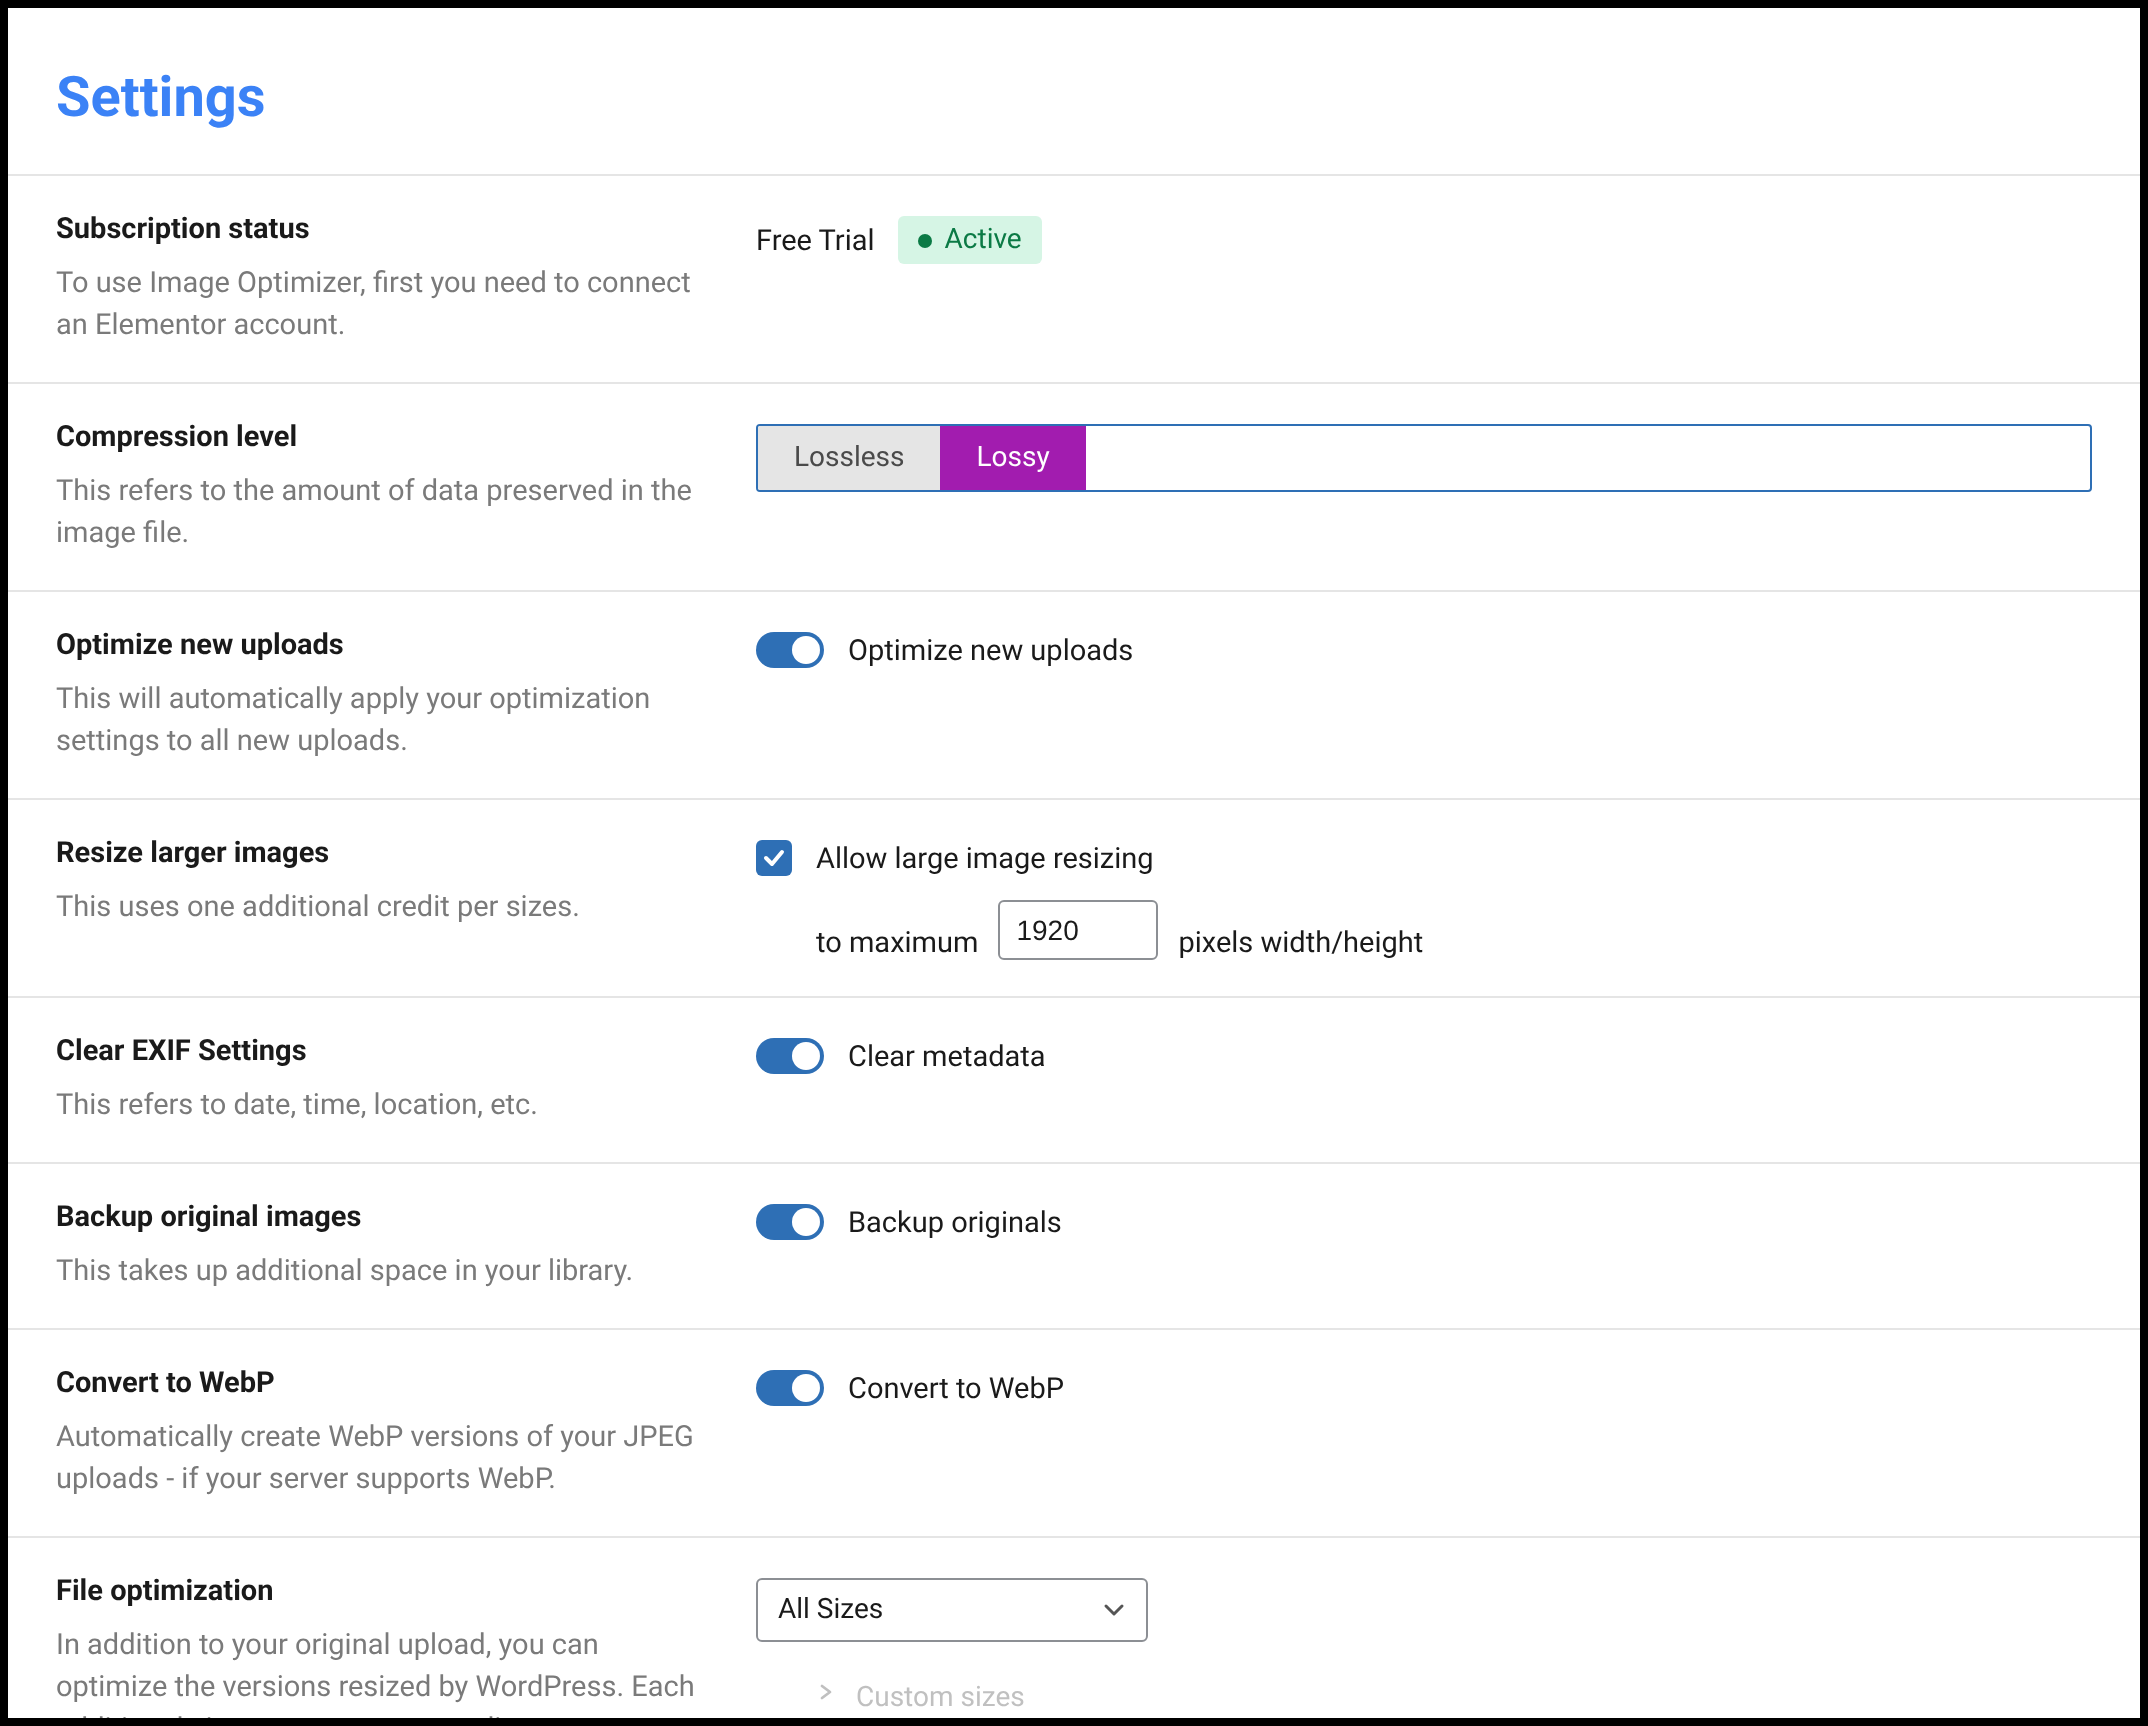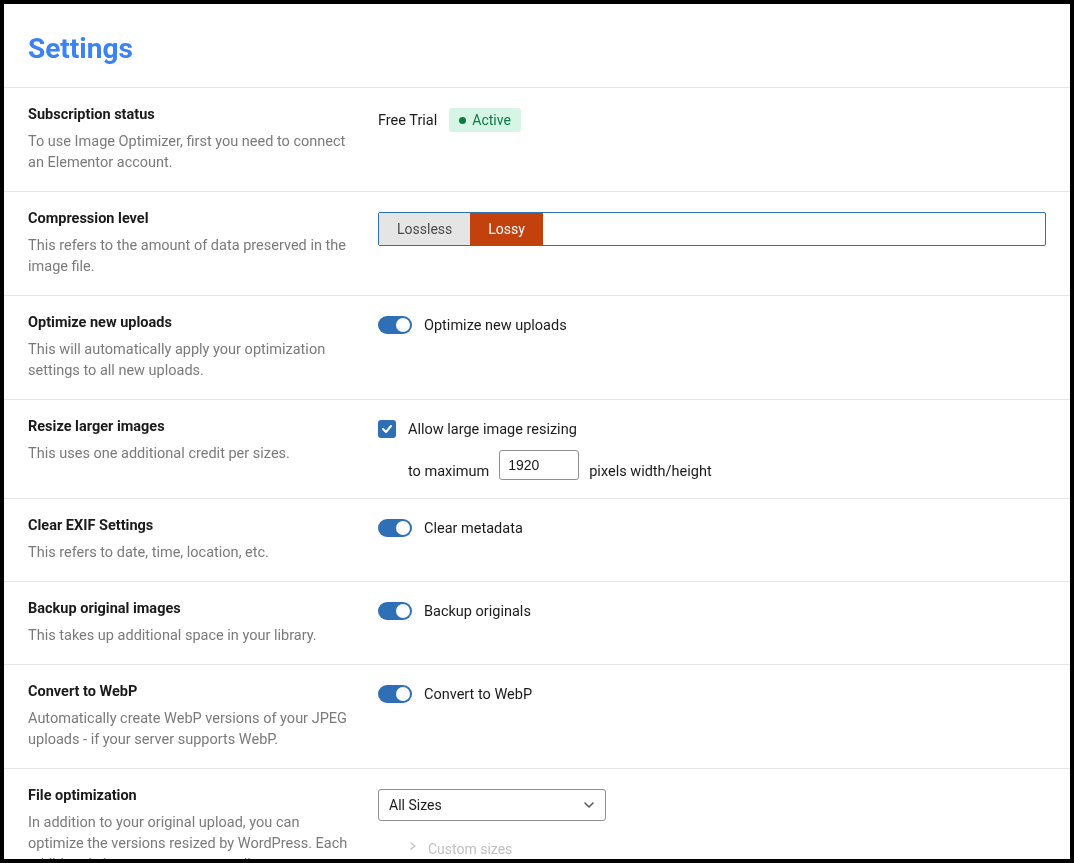--- a/index.html
+++ b/index.html
@@ -75,21 +75,21 @@
       overflow: hidden;
     }
     .seg-btn {
       padding: 8px 18px;
       font-size: 14px;
       background: #e5e5e5;
       color: #4a4a4a;
       cursor: pointer;
     }
     .seg-btn.active {
-      background: #c2410c;
+      background: #a21caf;
       color: #fff;
     }
     .toggle {
       position: relative;
       width: 34px;
       height: 18px;
       background: #2e6fb5;
       border-radius: 10px;
       cursor: pointer;
       flex-shrink: 0;
@@ -123,21 +123,21 @@
     }
     .num-input {
       border: 1px solid #8c8f94;
       border-radius: 3px;
       padding: 6px 8px;
       width: 80px;
       font-size: 14px;
       color: #1a1a1a;
     }
     .select-box {
-      width: 228px;
+      width: 196px;
       border: 1px solid #8c8f94;
       border-radius: 3px;
       padding: 7px 10px;
       font-size: 14px;
       color: #1a1a1a;
       display: flex;
       justify-content: space-between;
       align-items: center;
       cursor: pointer;
     }

